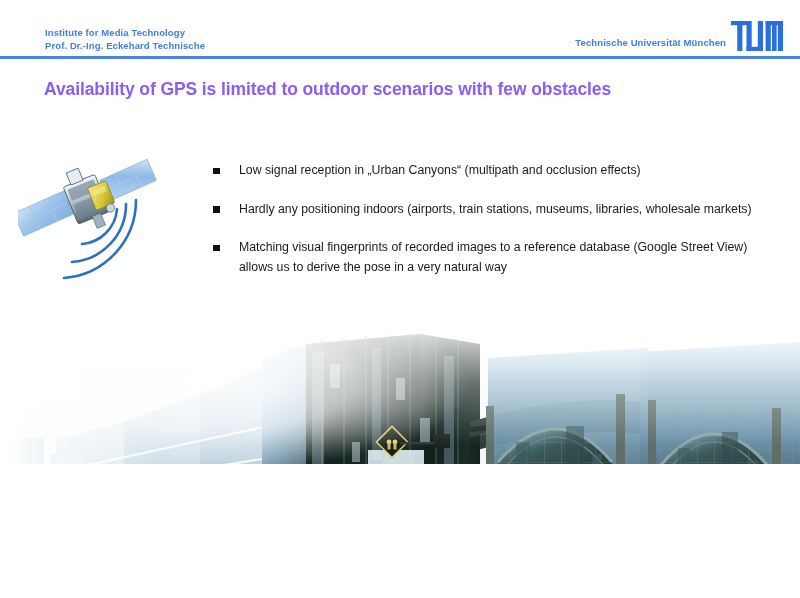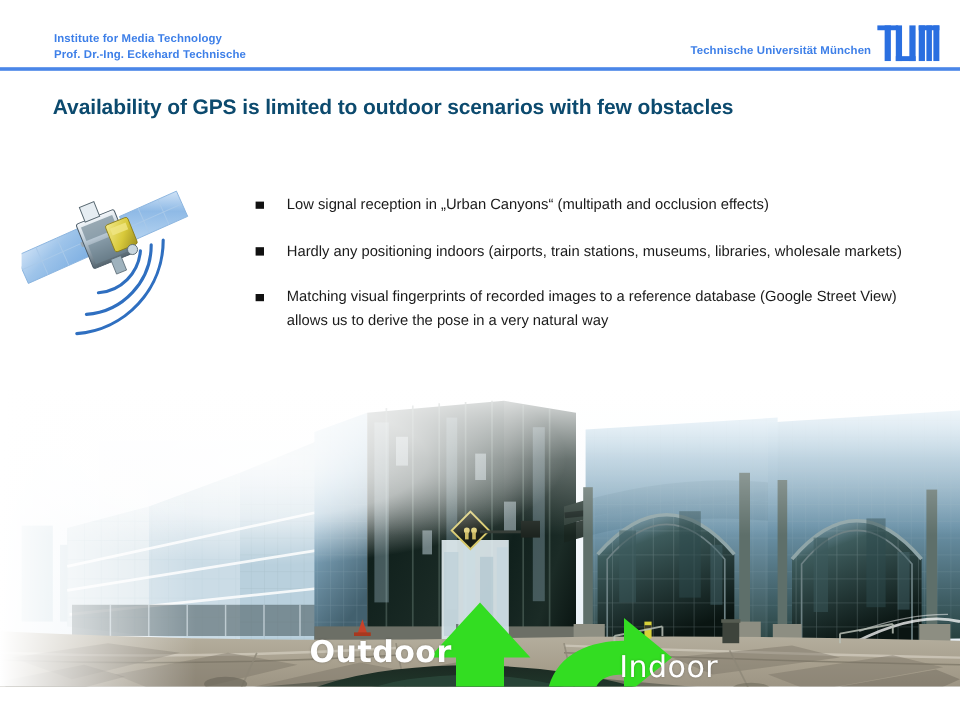--- a/index.html
+++ b/index.html
@@ -12,21 +12,21 @@
     height: 598px;
     overflow: hidden;
     font-family: "Liberation Sans", sans-serif;
     position: relative;
   }
 
   .slide {
     position: absolute;
     inset: 0;
     width: 800px;
-    height: 572px;
+    height: 464px;
     background: #ffffff;
     overflow: hidden;
   }
 
   
   .header {
     position: absolute;
     left: 0;
     top: 0;
     width: 800px;
@@ -74,21 +74,21 @@
   }
 
   
   .title {
     position: absolute;
     left: 44px;
     top: 78px;
     width: 710px;
     font-size: 17.5px;
     font-weight: bold;
-    color: #0c4a6e;
+    color: #8b5cf6;
     letter-spacing: -0.1px;
     line-height: 22px;
   }
 
   
   .satellite {
     position: absolute;
     left: 18px;
     top: 158px;
     width: 175px;

